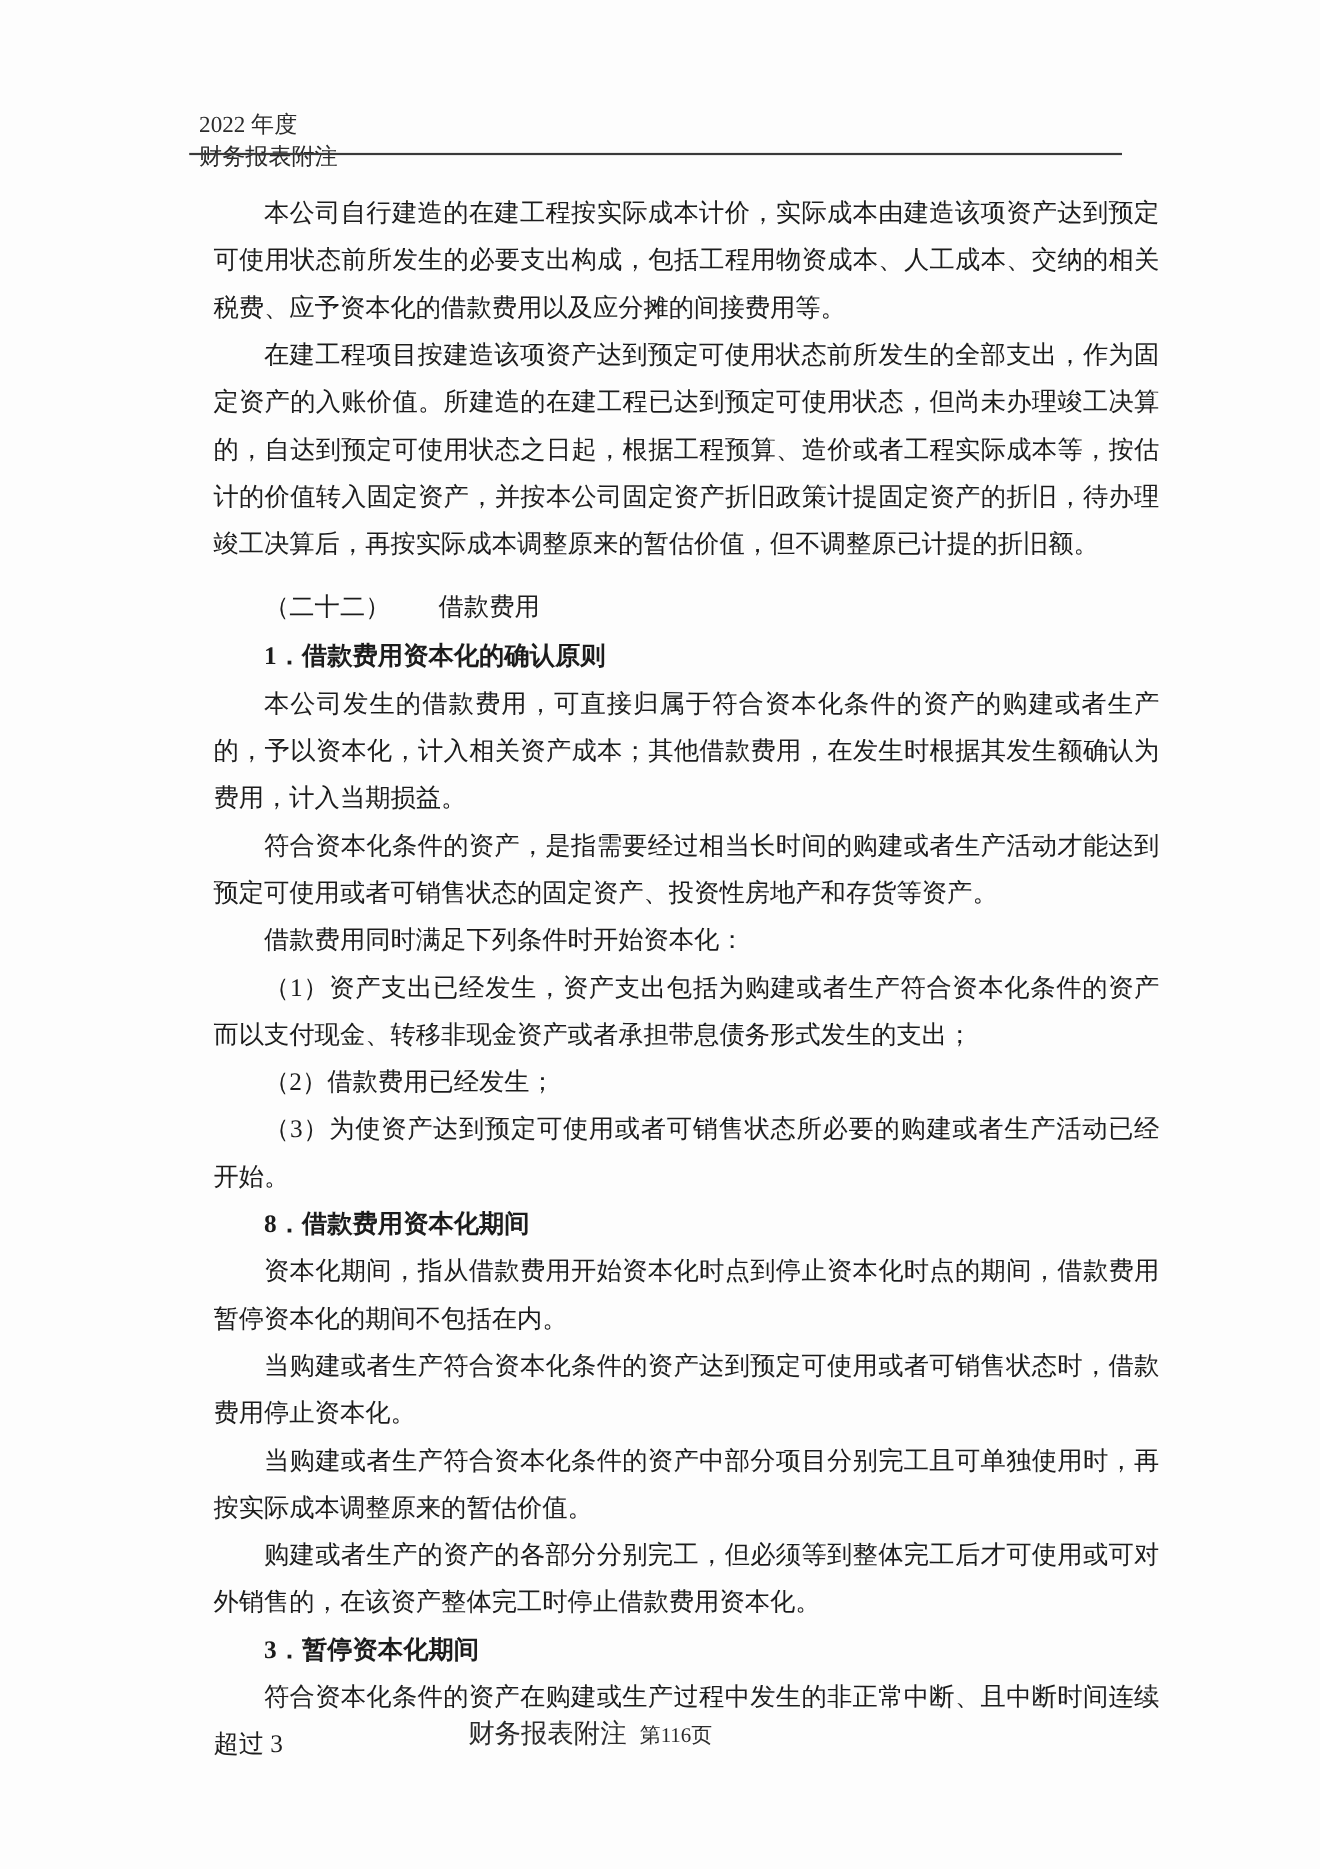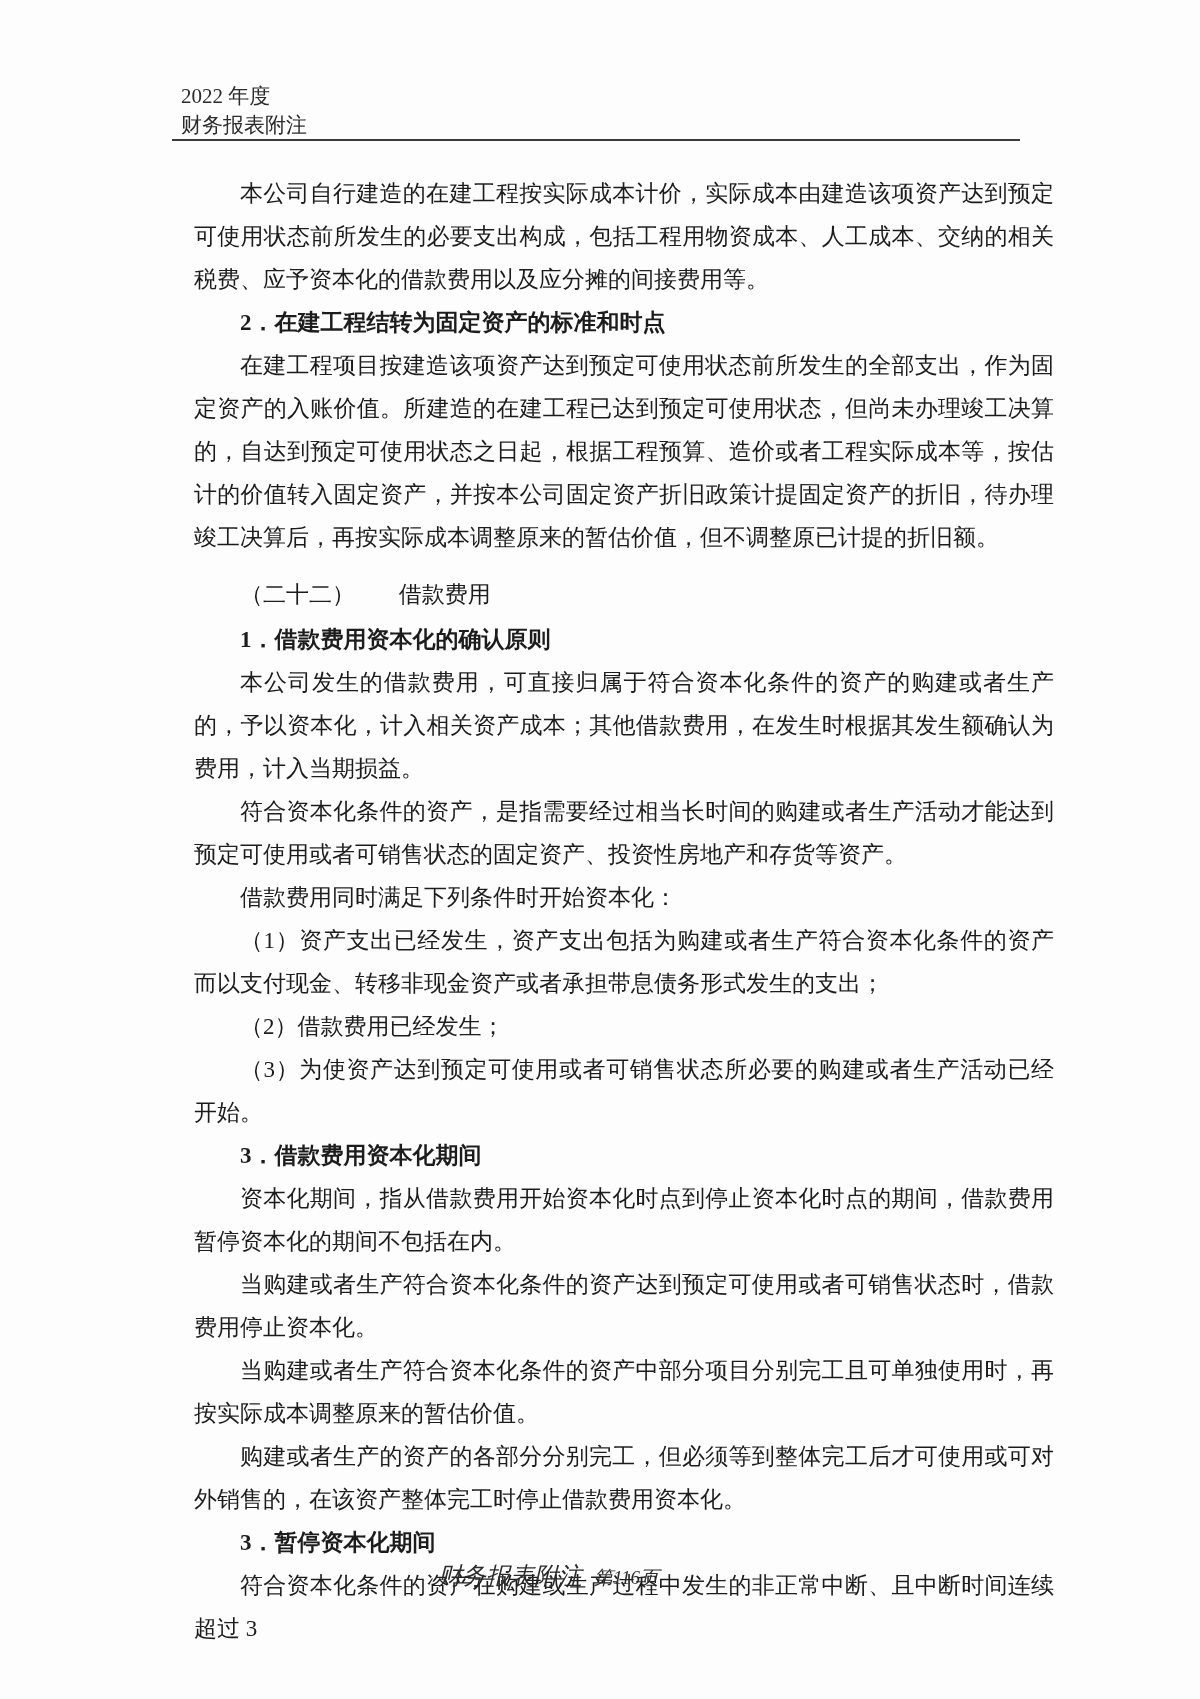--- a/index.html
+++ b/index.html
@@ -8,21 +8,21 @@
     width: 1200px;
     height: 1699px;
     background: #fdfdfd;
     font-family: "Liberation Serif", "DejaVu Serif", serif;
     color: #1e1e1e;
     overflow: hidden;
   }
   .header {
     position: absolute;
     left: 181px;
-    top: 82px;
+    top: 99px;
     font-size: 21px;
     line-height: 29px;
     color: #2b2b2b;
   }
   .header div { white-space: nowrap; }
   .header-rule {
     position: absolute;
     left: 172px;
     top: 139px;
     width: 848px;
@@ -39,55 +39,53 @@
     text-align: justify;
     color: #1c1c1c;
   }
   .content p { margin: 0; text-indent: 2em; }
   .content p.h { font-weight: bold; }
   .content p.section-h { margin-top: 14px; margin-bottom: 2px; }
   .section-h .sec-num { font-weight: normal; margin-right: 1.9em; }
   .section-h .sec-title { font-weight: normal; }
   .footer {
     position: absolute;
-    left: 12px;
+    left: 0;
     width: 1073px;
     top: 1560px;
     text-align: center;
     color: #2b2b2b;
     white-space: nowrap;
-    font-style: italic;
   }
   .footer .ft-title { font-size: 24px; }
   .footer .ft-page { font-size: 19px; margin-left: 12px; }
 </style>
 </head>
 <body>
 
 <div class="page">
 
   <div class="header">
     <div>2022 年度</div>
     <div>财务报表附注</div>
   </div>
   <div class="header-rule"></div>
 
   <div class="content">
     <p>本公司自行建造的在建工程按实际成本计价，实际成本由建造该项资产达到预定可使用状态前所发生的必要支出构成，包括工程用物资成本、人工成本、交纳的相关税费、应予资本化的借款费用以及应分摊的间接费用等。</p>
-    <p class="h">2．在建工程结转为固定资产的标准和时点</p>
     <p>在建工程项目按建造该项资产达到预定可使用状态前所发生的全部支出，作为固定资产的入账价值。所建造的在建工程已达到预定可使用状态，但尚未办理竣工决算的，自达到预定可使用状态之日起，根据工程预算、造价或者工程实际成本等，按估计的价值转入固定资产，并按本公司固定资产折旧政策计提固定资产的折旧，待办理竣工决算后，再按实际成本调整原来的暂估价值，但不调整原已计提的折旧额。</p>
     <p class="section-h"><span class="sec-num">（二十二）</span><span class="sec-title">借款费用</span></p>
     <p class="h">1．借款费用资本化的确认原则</p>
     <p>本公司发生的借款费用，可直接归属于符合资本化条件的资产的购建或者生产的，予以资本化，计入相关资产成本；其他借款费用，在发生时根据其发生额确认为费用，计入当期损益。</p>
     <p>符合资本化条件的资产，是指需要经过相当长时间的购建或者生产活动才能达到预定可使用或者可销售状态的固定资产、投资性房地产和存货等资产。</p>
     <p>借款费用同时满足下列条件时开始资本化：</p>
     <p>（1）资产支出已经发生，资产支出包括为购建或者生产符合资本化条件的资产而以支付现金、转移非现金资产或者承担带息债务形式发生的支出；</p>
     <p>（2）借款费用已经发生；</p>
     <p>（3）为使资产达到预定可使用或者可销售状态所必要的购建或者生产活动已经开始。</p>
-    <p class="h">3．借款费用资本化期间</p>
+    <p class="h">8．借款费用资本化期间</p>
     <p>资本化期间，指从借款费用开始资本化时点到停止资本化时点的期间，借款费用暂停资本化的期间不包括在内。</p>
     <p>当购建或者生产符合资本化条件的资产达到预定可使用或者可销售状态时，借款费用停止资本化。</p>
     <p>当购建或者生产符合资本化条件的资产中部分项目分别完工且可单独使用时，再按实际成本调整原来的暂估价值。</p>
     <p>购建或者生产的资产的各部分分别完工，但必须等到整体完工后才可使用或可对外销售的，在该资产整体完工时停止借款费用资本化。</p>
     <p class="h">3．暂停资本化期间</p>
     <p>符合资本化条件的资产在购建或生产过程中发生的非正常中断、且中断时间连续超过 3</p>
   </div>
 
   <div class="footer">
     <span class="ft-title">财务报表附注</span><span class="ft-page">第116页</span>

